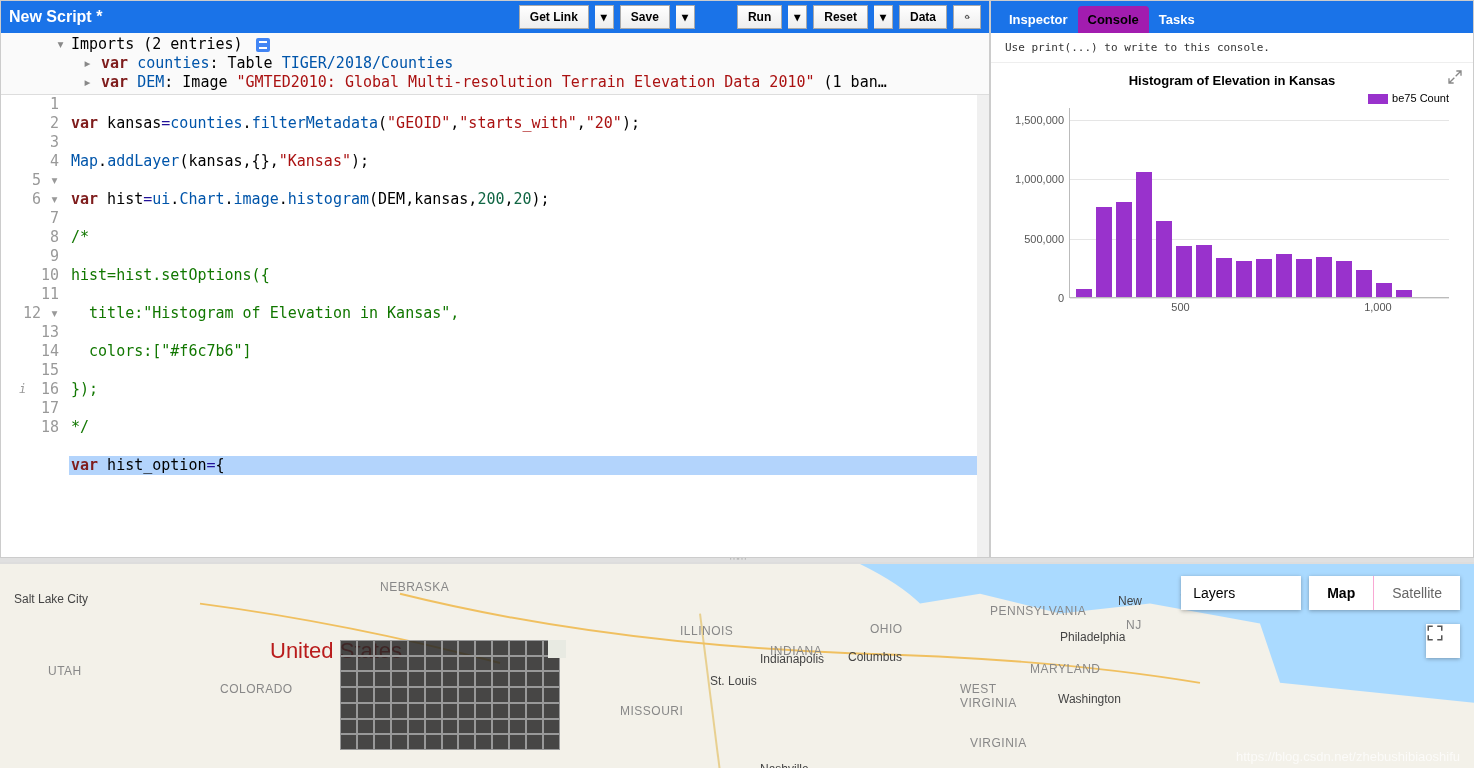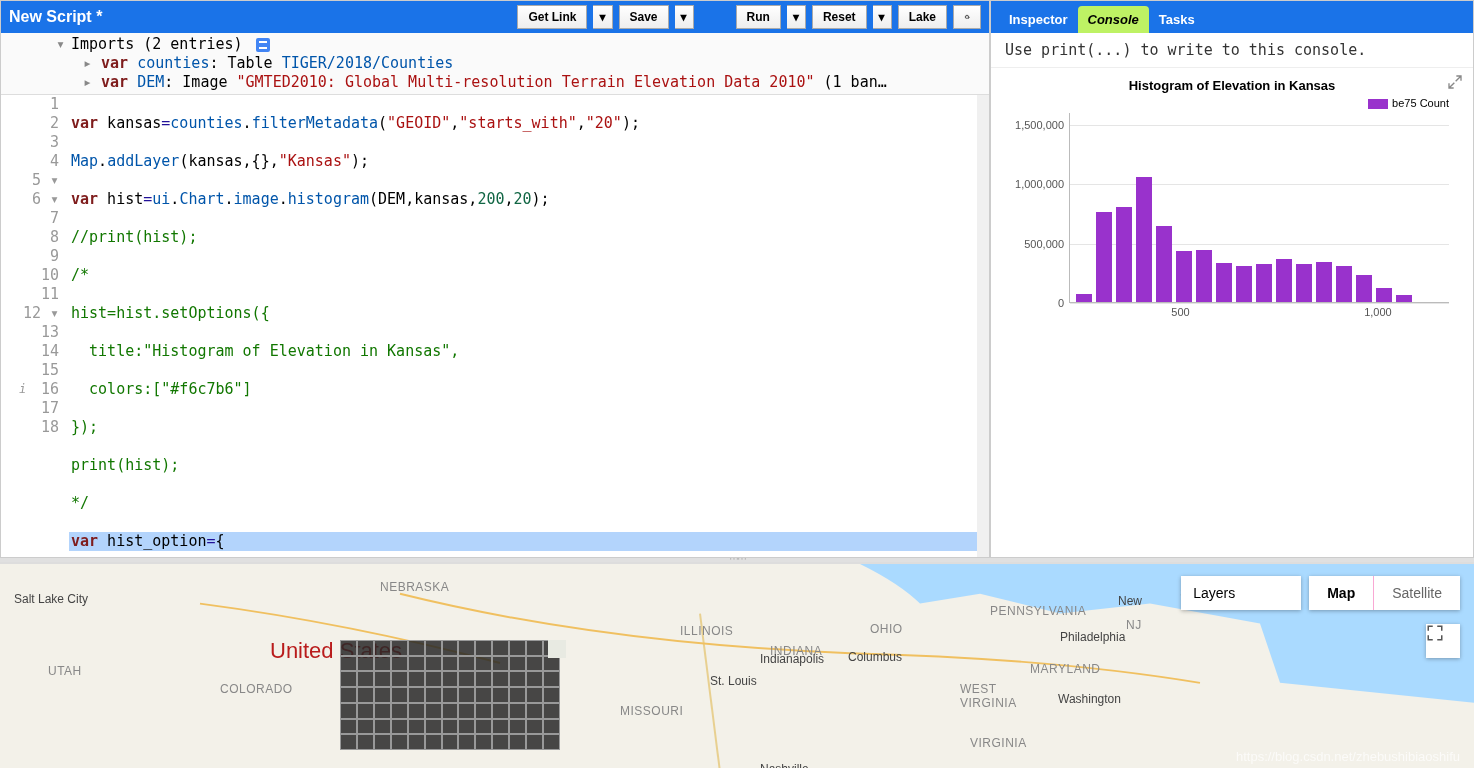--- a/index.html
+++ b/index.html
@@ -7,37 +7,37 @@
 .top-row { display:flex; height:558px; }
 .left-pane { width:990px; display:flex; flex-direction:column; border:1px solid #ccc; }
 .right-pane { width:484px; display:flex; flex-direction:column; border:1px solid #ccc; }
 .titlebar { background:#1a73e8; color:#fff; height:32px; display:flex; align-items:center; padding:0 8px; gap:6px; }
 .titlebar .title { font-weight:bold; font-size:16px; flex:1; }
 .btn { background:linear-gradient(#fff,#eee); border:1px solid #aaa; height:24px; padding:0 10px; font-size:12px; font-weight:bold; cursor:pointer; display:inline-flex; align-items:center; }
 .btn.drop { padding:0 6px; border-left:none; }
 .btn.gear { width:28px; justify-content:center; }
 .tabs { display:flex; align-items:flex-end; height:100%; }
 .tab { padding:6px 10px; color:#fff; font-weight:bold; cursor:pointer; }
-.tab.active { background:#bef264; color:#000; border-radius:4px 4px 0 0;font-style:italic; }
+.tab.active { background:#a21caf; color:#000; border-radius:4px 4px 0 0; }
 .imports { background:#fafafa; border-bottom:1px solid #ddd; font-family:Consolas,Menlo,monospace; font-size:15px; padding:2px 0 2px 70px; line-height:19px; position:relative; }
 .imports .chev { position:absolute; left:55px; color:#888; user-select:none; }
 .doc-icon { display:inline-block; width:14px; height:14px; background:#4285f4; border-radius:2px; vertical-align:middle; margin-left:4px; position:relative; }
 .doc-icon::before { content:""; position:absolute; inset:3px 3px 3px 3px; border-top:2px solid #fff; border-bottom:2px solid #fff; height:4px; }
 .editor { flex:1; display:flex; font-family:Consolas,Menlo,monospace; font-size:15px; line-height:19px; overflow:auto; background:#fff; position:relative; }
 .gutter { width:68px; text-align:right; color:#999; padding-right:10px; user-select:none; background:#fff; }
 .codelines { flex:1; white-space:pre; }
 .codelines .ln { padding-left:2px; }
 .hl { background:#b3d4fc; }
 .tok-kw { color:#7f1d1d; font-weight:bold; }
 .tok-fn { color:#219; }
 .tok-str { color:#a11; }
 .tok-num { color:#164; }
 .tok-fncall { color:#05a; }
 .tok-green { color:#170; }
-.console-body { padding:8px 14px; font-family:Consolas,Menlo,monospace; font-size:15px; color:#333; border-bottom:1px solid #eee; }
+.console-body { padding:8px 14px; font-family:Consolas,Menlo,monospace; font-size:11px; color:#333; border-bottom:1px solid #eee; }
 .chart-wrap { padding:10px 14px; position:relative; }
 .chart-title { font-size:13px; font-weight:bold; text-align:center; margin-bottom:4px; }
 .legend { font-size:11px; text-align:right; padding-right:10px; }
 .leg-sw { display:inline-block; width:20px; height:10px; background:#9932CC; vertical-align:middle; margin-right:4px; }
 .expand-icon { position:absolute; top:6px; right:10px; width:16px; height:16px; cursor:pointer; }
 .expand-icon svg { width:16px; height:16px; stroke:#888; fill:none; stroke-width:2; }
 .chart-area { position:relative; height:190px; margin-left:64px; margin-right:10px; margin-top:4px; border-left:1px solid #bbb; border-bottom:1px solid #bbb; }
 .grid-h { position:absolute; left:0; right:0; border-top:1px solid #e5e5e5; }
 .ylab { position:absolute; left:-64px; width:58px; text-align:right; font-size:11px; color:#555; transform:translateY(-50%); }
 .bars { position:absolute; inset:0; display:flex; align-items:flex-end; gap:4px; padding:0 6px; }
@@ -76,21 +76,21 @@
       <span class="title">New Script *</span>
       <button class="btn">Get Link</button>
         <button class="btn drop">▾</button>
       <button class="btn">Save</button>
         <button class="btn drop">▾</button>
       <span style="width:30px"></span>
       <button class="btn">Run</button>
         <button class="btn drop">▾</button>
       <button class="btn">Reset</button>
         <button class="btn drop">▾</button>
-      <button class="btn">Lake</button>
+      <button class="btn">Data</button>
       <button class="btn gear">
         <svg width="14" height="14" viewBox="0 0 24 24" fill="#555">
             <path d="M12 8a4 4 0 100 8 4 4 0 000-8zm9 4l2 1-1 3-2-.5a8 8 0 01-1.5 1.5l.5 2-3 1-1-2h-2l-1 2-3-1 .5-2A8 8 0 016 16.5L4 17l-1-3 2-1v-2L3 10l1-3 2 .5A8 8 0 017.5 6L7 4l3-1 1 2h2l1-2 3 1-.5 2A8 8 0 0118 7.5l2-.5 1 3-2 1v2z"></path>
           </svg>
       </button>
     </div>
 
     <div class="imports">
       <span class="chev">▾</span>
       <div><span>Imports (2 entries)</span> <span class="doc-icon"></span></div>
@@ -116,27 +116,25 @@
           <div>14</div>
           <div>15</div>
           <div style="position:relative"><span class="info-i">i</span>16</div>
           <div>17</div>
           <div>18</div>
       </div>
       <div class="codelines">
 <div class="ln"><span class="tok-kw">var</span><span> kansas</span><span class="tok-fn">=</span><span class="tok-fncall">counties</span><span>.</span><span class="tok-fncall">filterMetadata</span><span>(</span><span class="tok-str">"GEOID"</span><span>,</span><span class="tok-str">"starts_with"</span><span>,</span><span class="tok-str">"20"</span><span>);</span></div>
 <div class="ln"><span class="tok-fncall">Map</span><span>.</span><span class="tok-fncall">addLayer</span><span>(kansas,{},</span><span class="tok-str">"Kansas"</span><span>);</span></div>
 <div class="ln"><span class="tok-kw">var</span><span> hist</span><span class="tok-fn">=</span><span class="tok-fncall">ui</span><span>.</span><span class="tok-fncall">Chart</span><span>.</span><span class="tok-fncall">image</span><span>.</span><span class="tok-fncall">histogram</span><span>(DEM,kansas,</span><span class="tok-num">200</span><span>,</span><span class="tok-num">20</span><span>);</span></div>
-<div class="ln"><span class="tok-green">//print(hist);</span></div>
 <div class="ln"><span class="tok-green">/*</span></div>
 <div class="ln"><span class="tok-green">hist=hist.setOptions({</span></div>
 <div class="ln"><span class="tok-green">  title:"Histogram of Elevation in Kansas",</span></div>
 <div class="ln"><span class="tok-green">  colors:["#f6c7b6"]</span></div>
 <div class="ln"><span class="tok-green">});</span></div>
-<div class="ln"><span class="tok-green">print(hist);</span></div>
 <div class="ln"><span class="tok-green">*/</span></div>
 <div class="ln hl"><span class="tok-kw">var</span><span> hist_option</span><span class="tok-fn">=</span><span>{</span></div>
 
 
 
 
 
 
       </div>
       <div class="scroll-v"></div>

